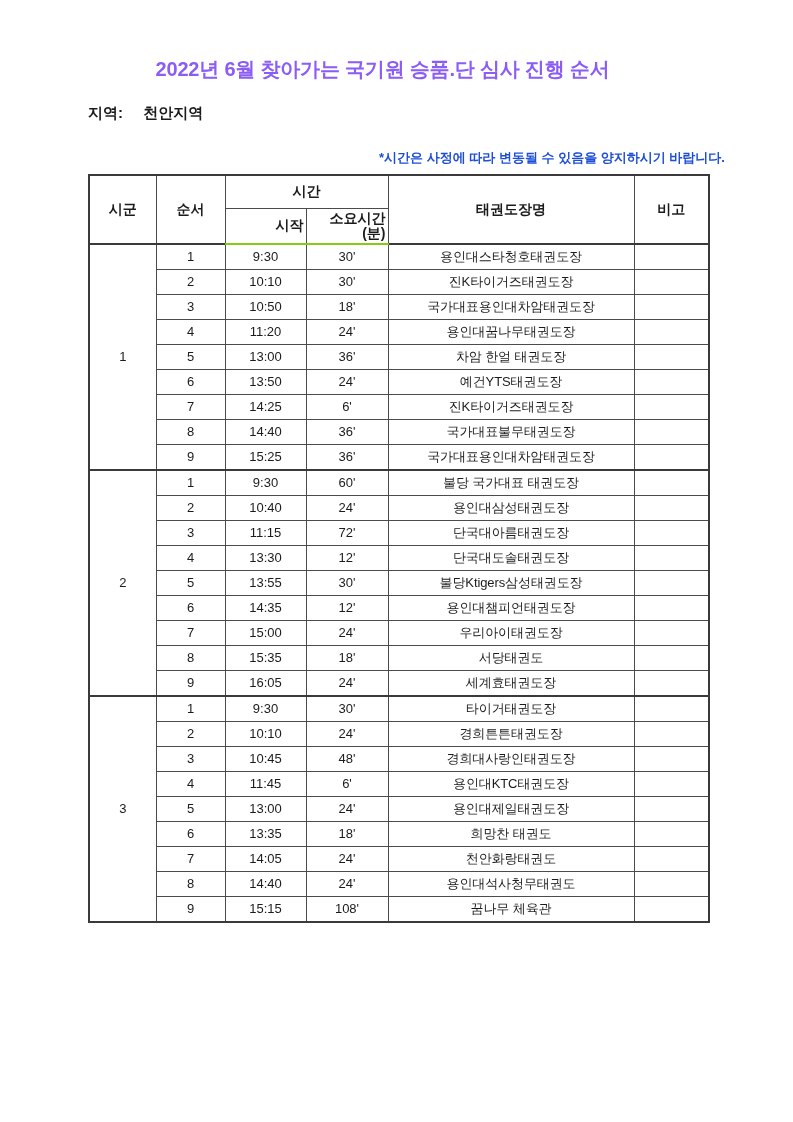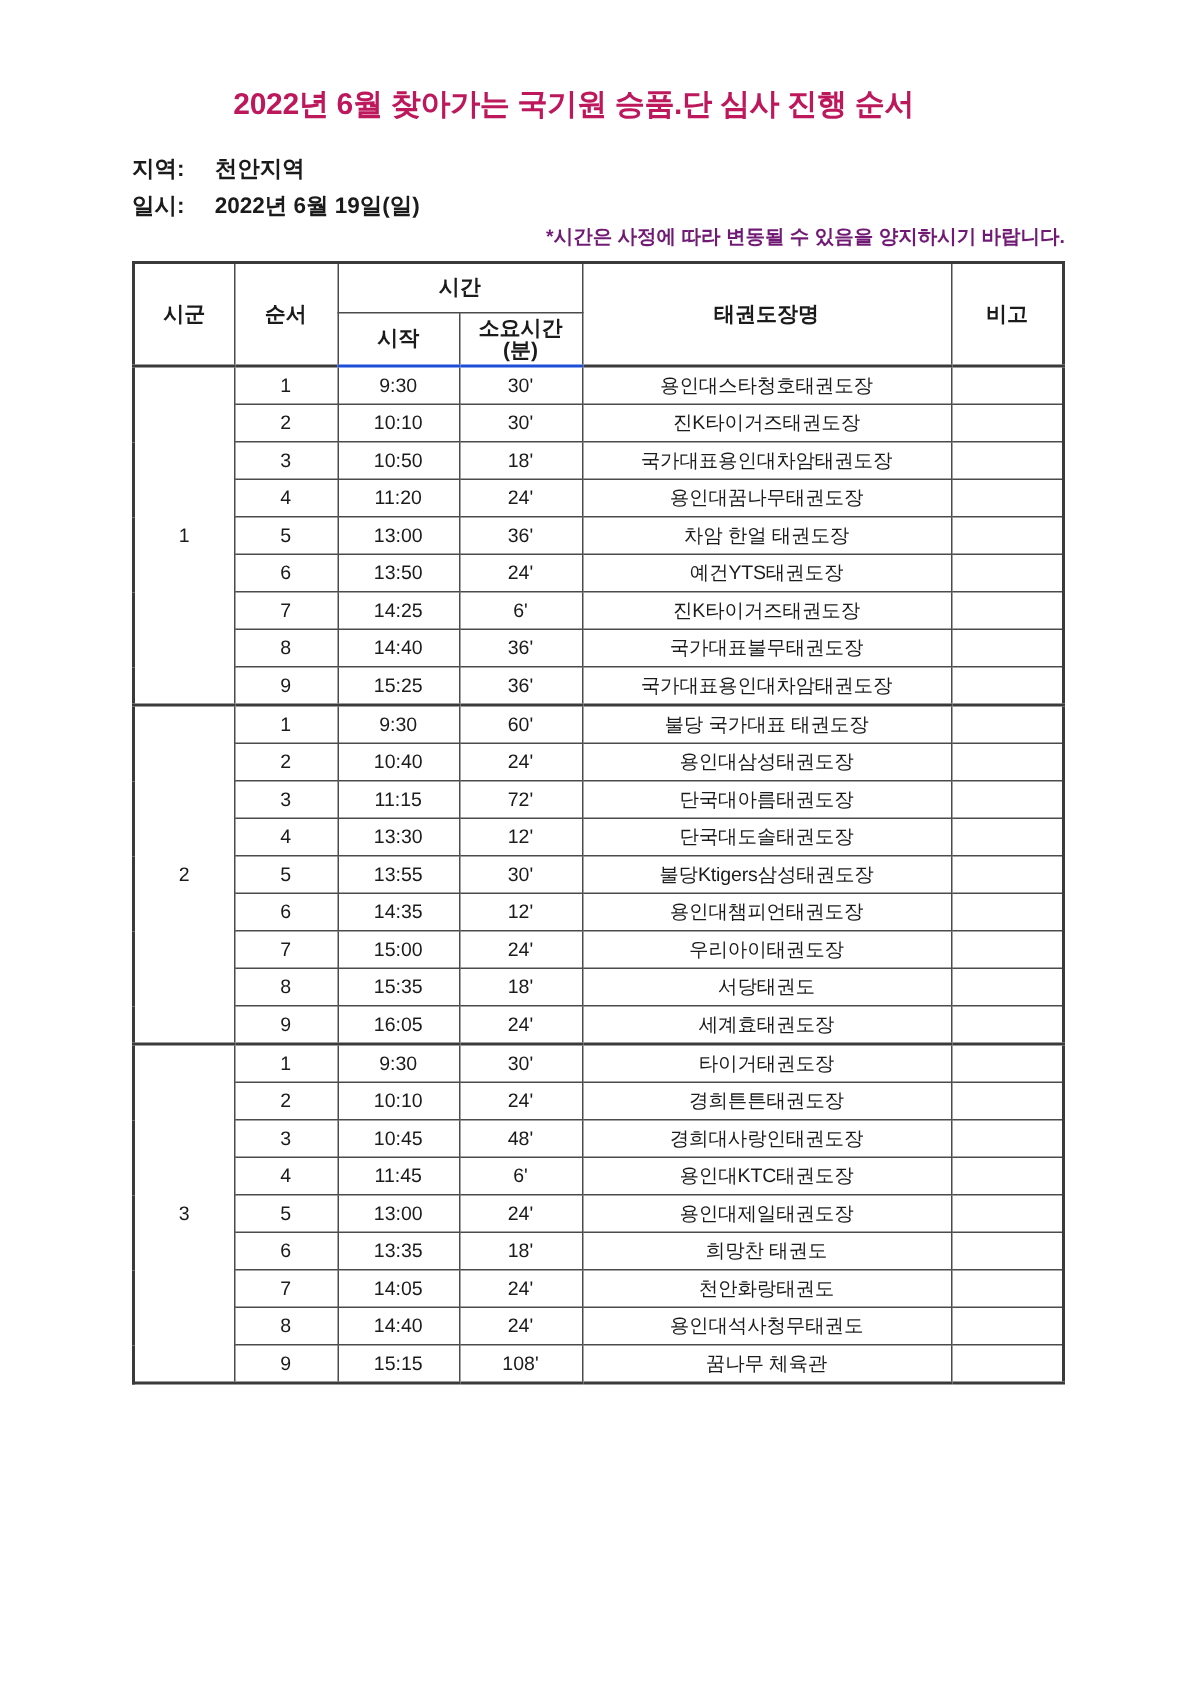--- a/index.html
+++ b/index.html
@@ -28,21 +28,21 @@
   
   .doc-title {
     position: absolute;
     top: 56px;
     left: 0;
     width: 765px;
     text-align: center;
     font-size: 20px;
     font-weight: bold;
     letter-spacing: -0.2px;
-    color: #be185d;
+    color: #8b5cf6;
     white-space: nowrap;
   }
 
   
   .meta-block {
     position: absolute;
     top: 100px;
     left: 88px;
   }
   .meta-line {
@@ -62,22 +62,23 @@
 
   
   .notice {
     position: absolute;
     top: 149px;
     left: 0;
     width: 710px;
     text-align: right;
     font-size: 13px;
     font-weight: bold;
-    color: #701a75;
+    color: #1d4ed8;
     white-space: nowrap;
+    padding-left: 15px;
   }
 
   
   .table-wrap {
     position: absolute;
     top: 174px;
     left: 88px;
     width: 620px;
   }
   table.schedule {
@@ -130,21 +131,22 @@
   td.c-dur { font-size: 13px; }
   td.c-name { font-size: 13.5px; letter-spacing: -0.1px; }
   td.c-bigo { }
 
   
   tr.group-start > td {
     border-top: 2px solid #3a3a3a;
   }
   
   thead tr:last-child th {
-    border-bottom: 2px solid #1d4ed8;
+    border-bottom: 2px solid #84cc16;
+    text-align: right;
   }
   tbody tr:last-child td {
     border-bottom: 2px solid #3a3a3a;
   }
 
   
   col.w-sigun  { width: 67px; }
   col.w-sunseo { width: 69px; }
   col.w-start  { width: 81px; }
   col.w-dur    { width: 82px; }
@@ -155,24 +157,20 @@
 <body>
 
 <div class="page">
 
   <div class="doc-title">2022년 6월 찾아가는 국기원 승품.단 심사 진행 순서</div>
 
   <div class="meta-block">
     <div class="meta-line">
       <span class="meta-label">지역:</span>
       <span class="meta-value">천안지역</span>
-    </div>
-    <div class="meta-line">
-      <span class="meta-label">일시:</span>
-      <span class="meta-value">2022년 6월 19일(일)</span>
     </div>
   </div>
 
   <div class="notice">*시간은 사정에 따라 변동될 수 있음을 양지하시기 바랍니다.</div>
 
   <div class="table-wrap">
     <table class="schedule">
       <colgroup>
         <col class="w-sigun">
         <col class="w-sunseo">

